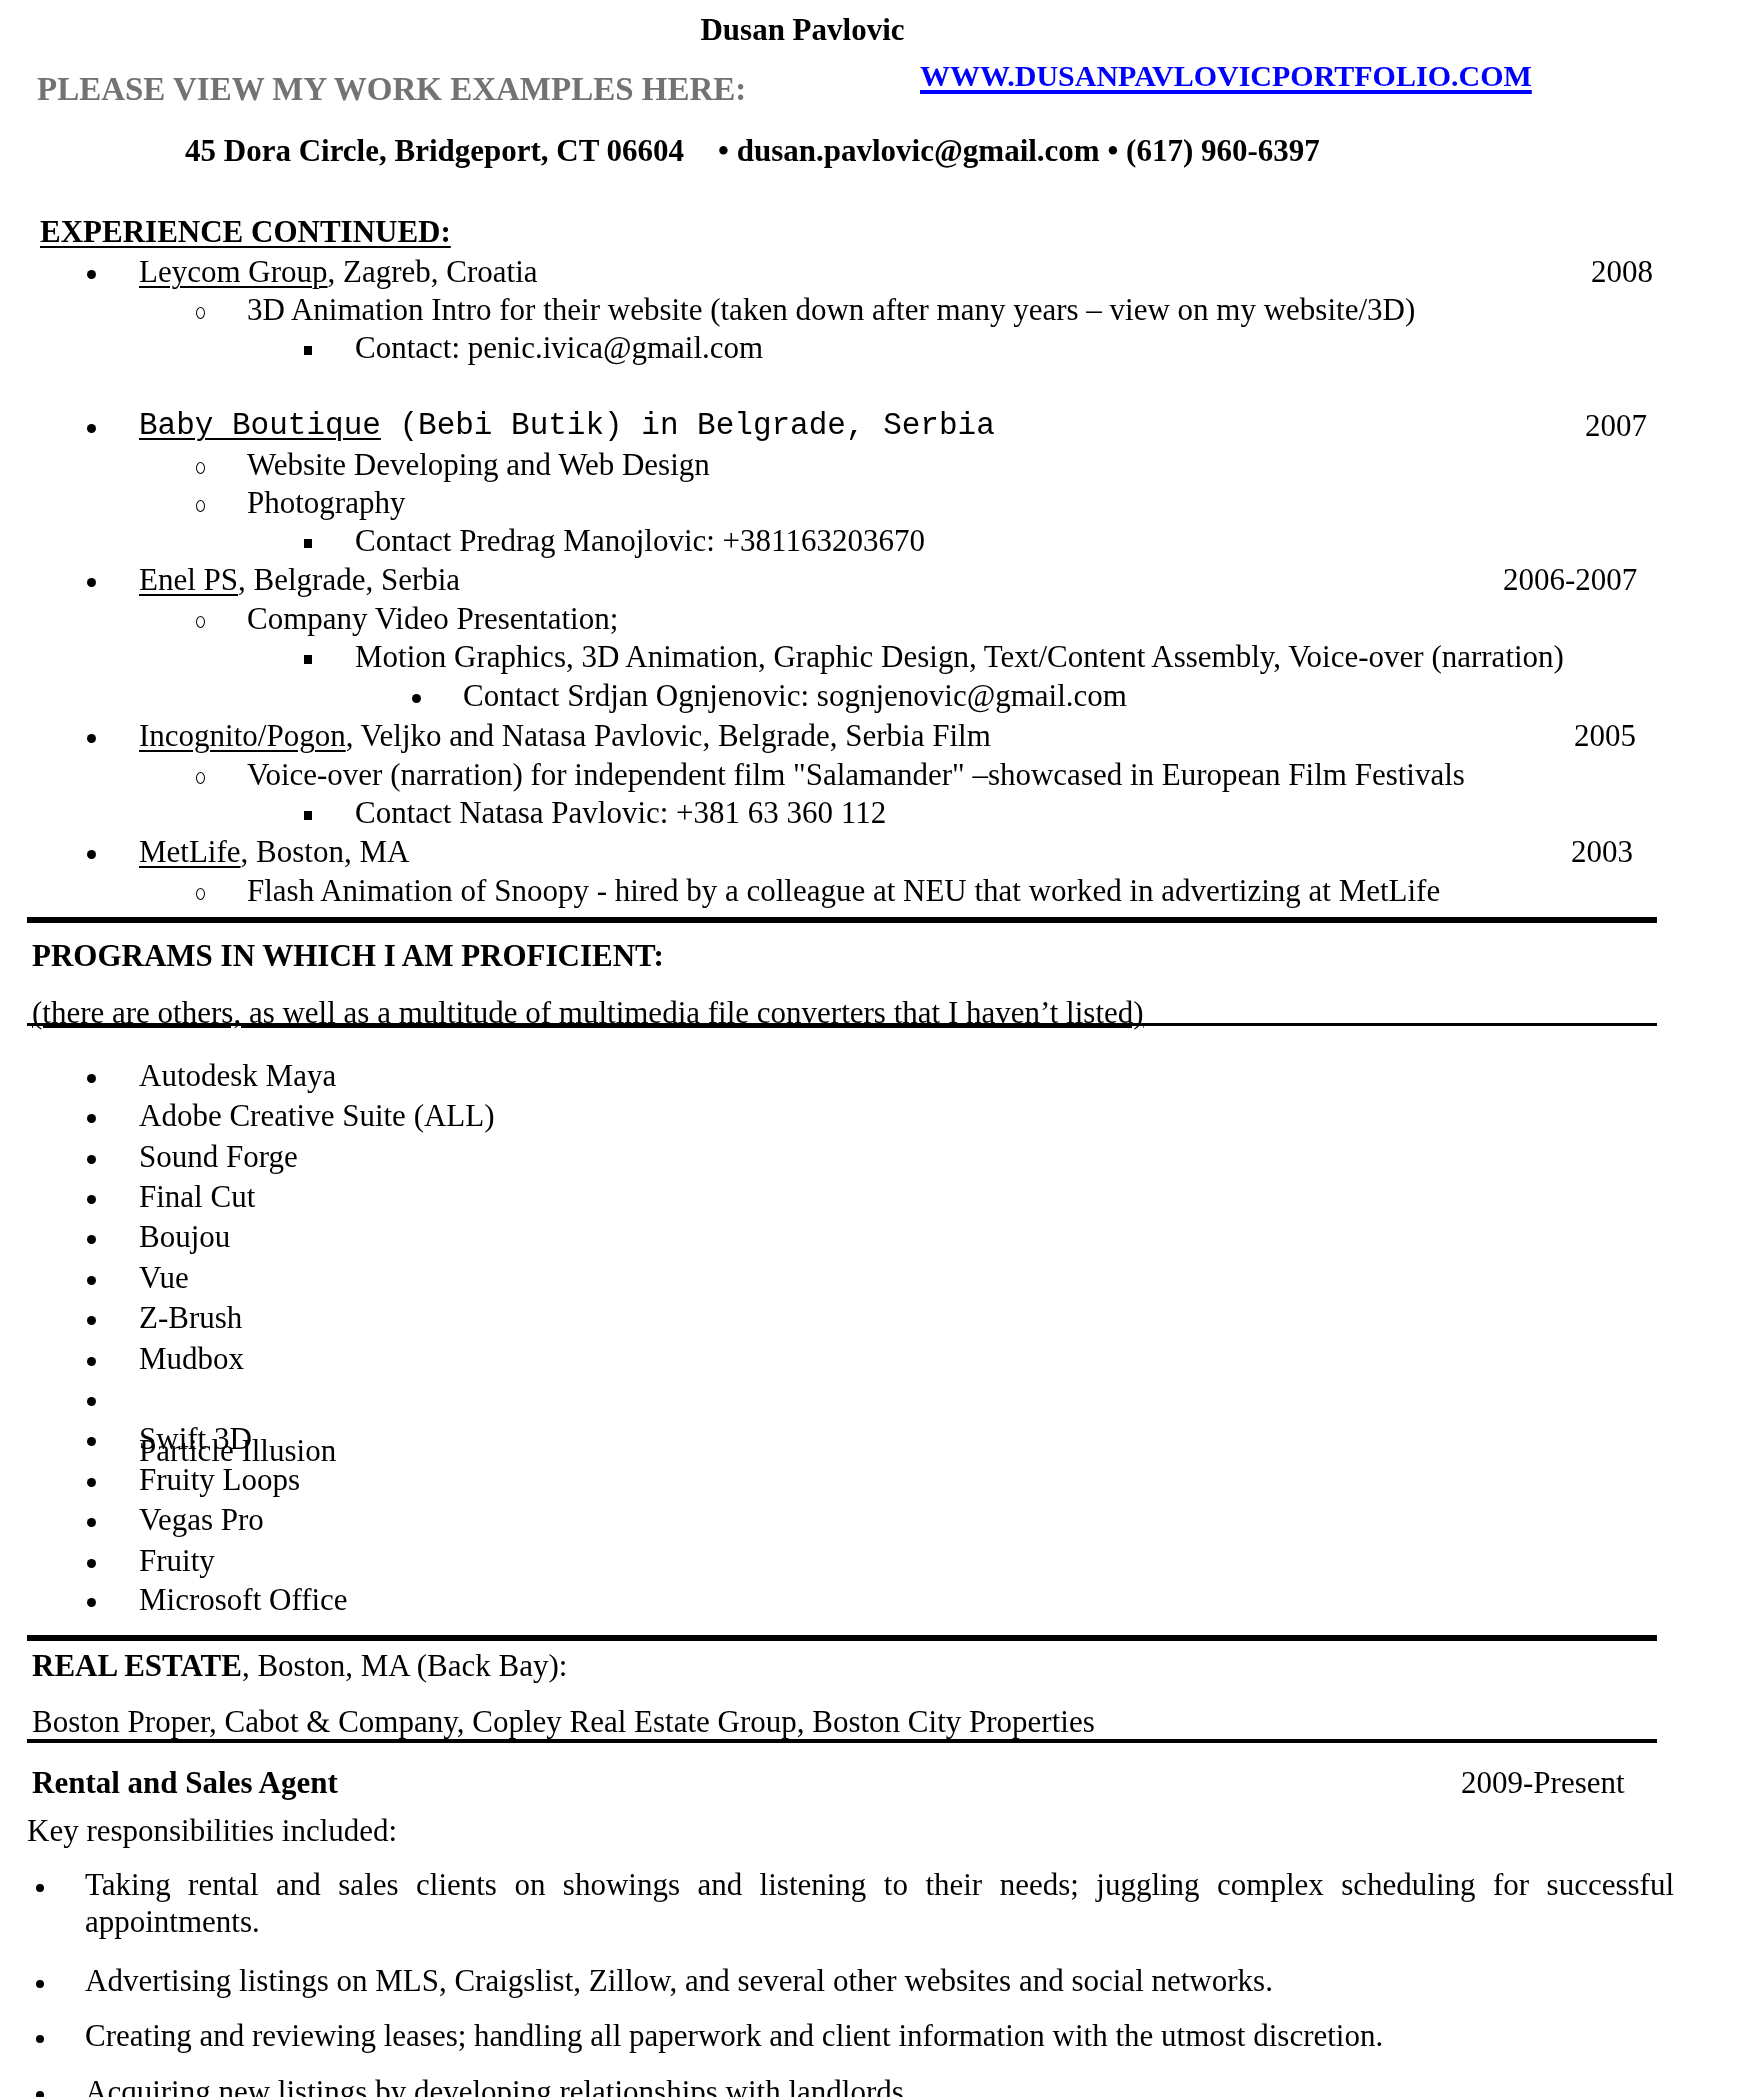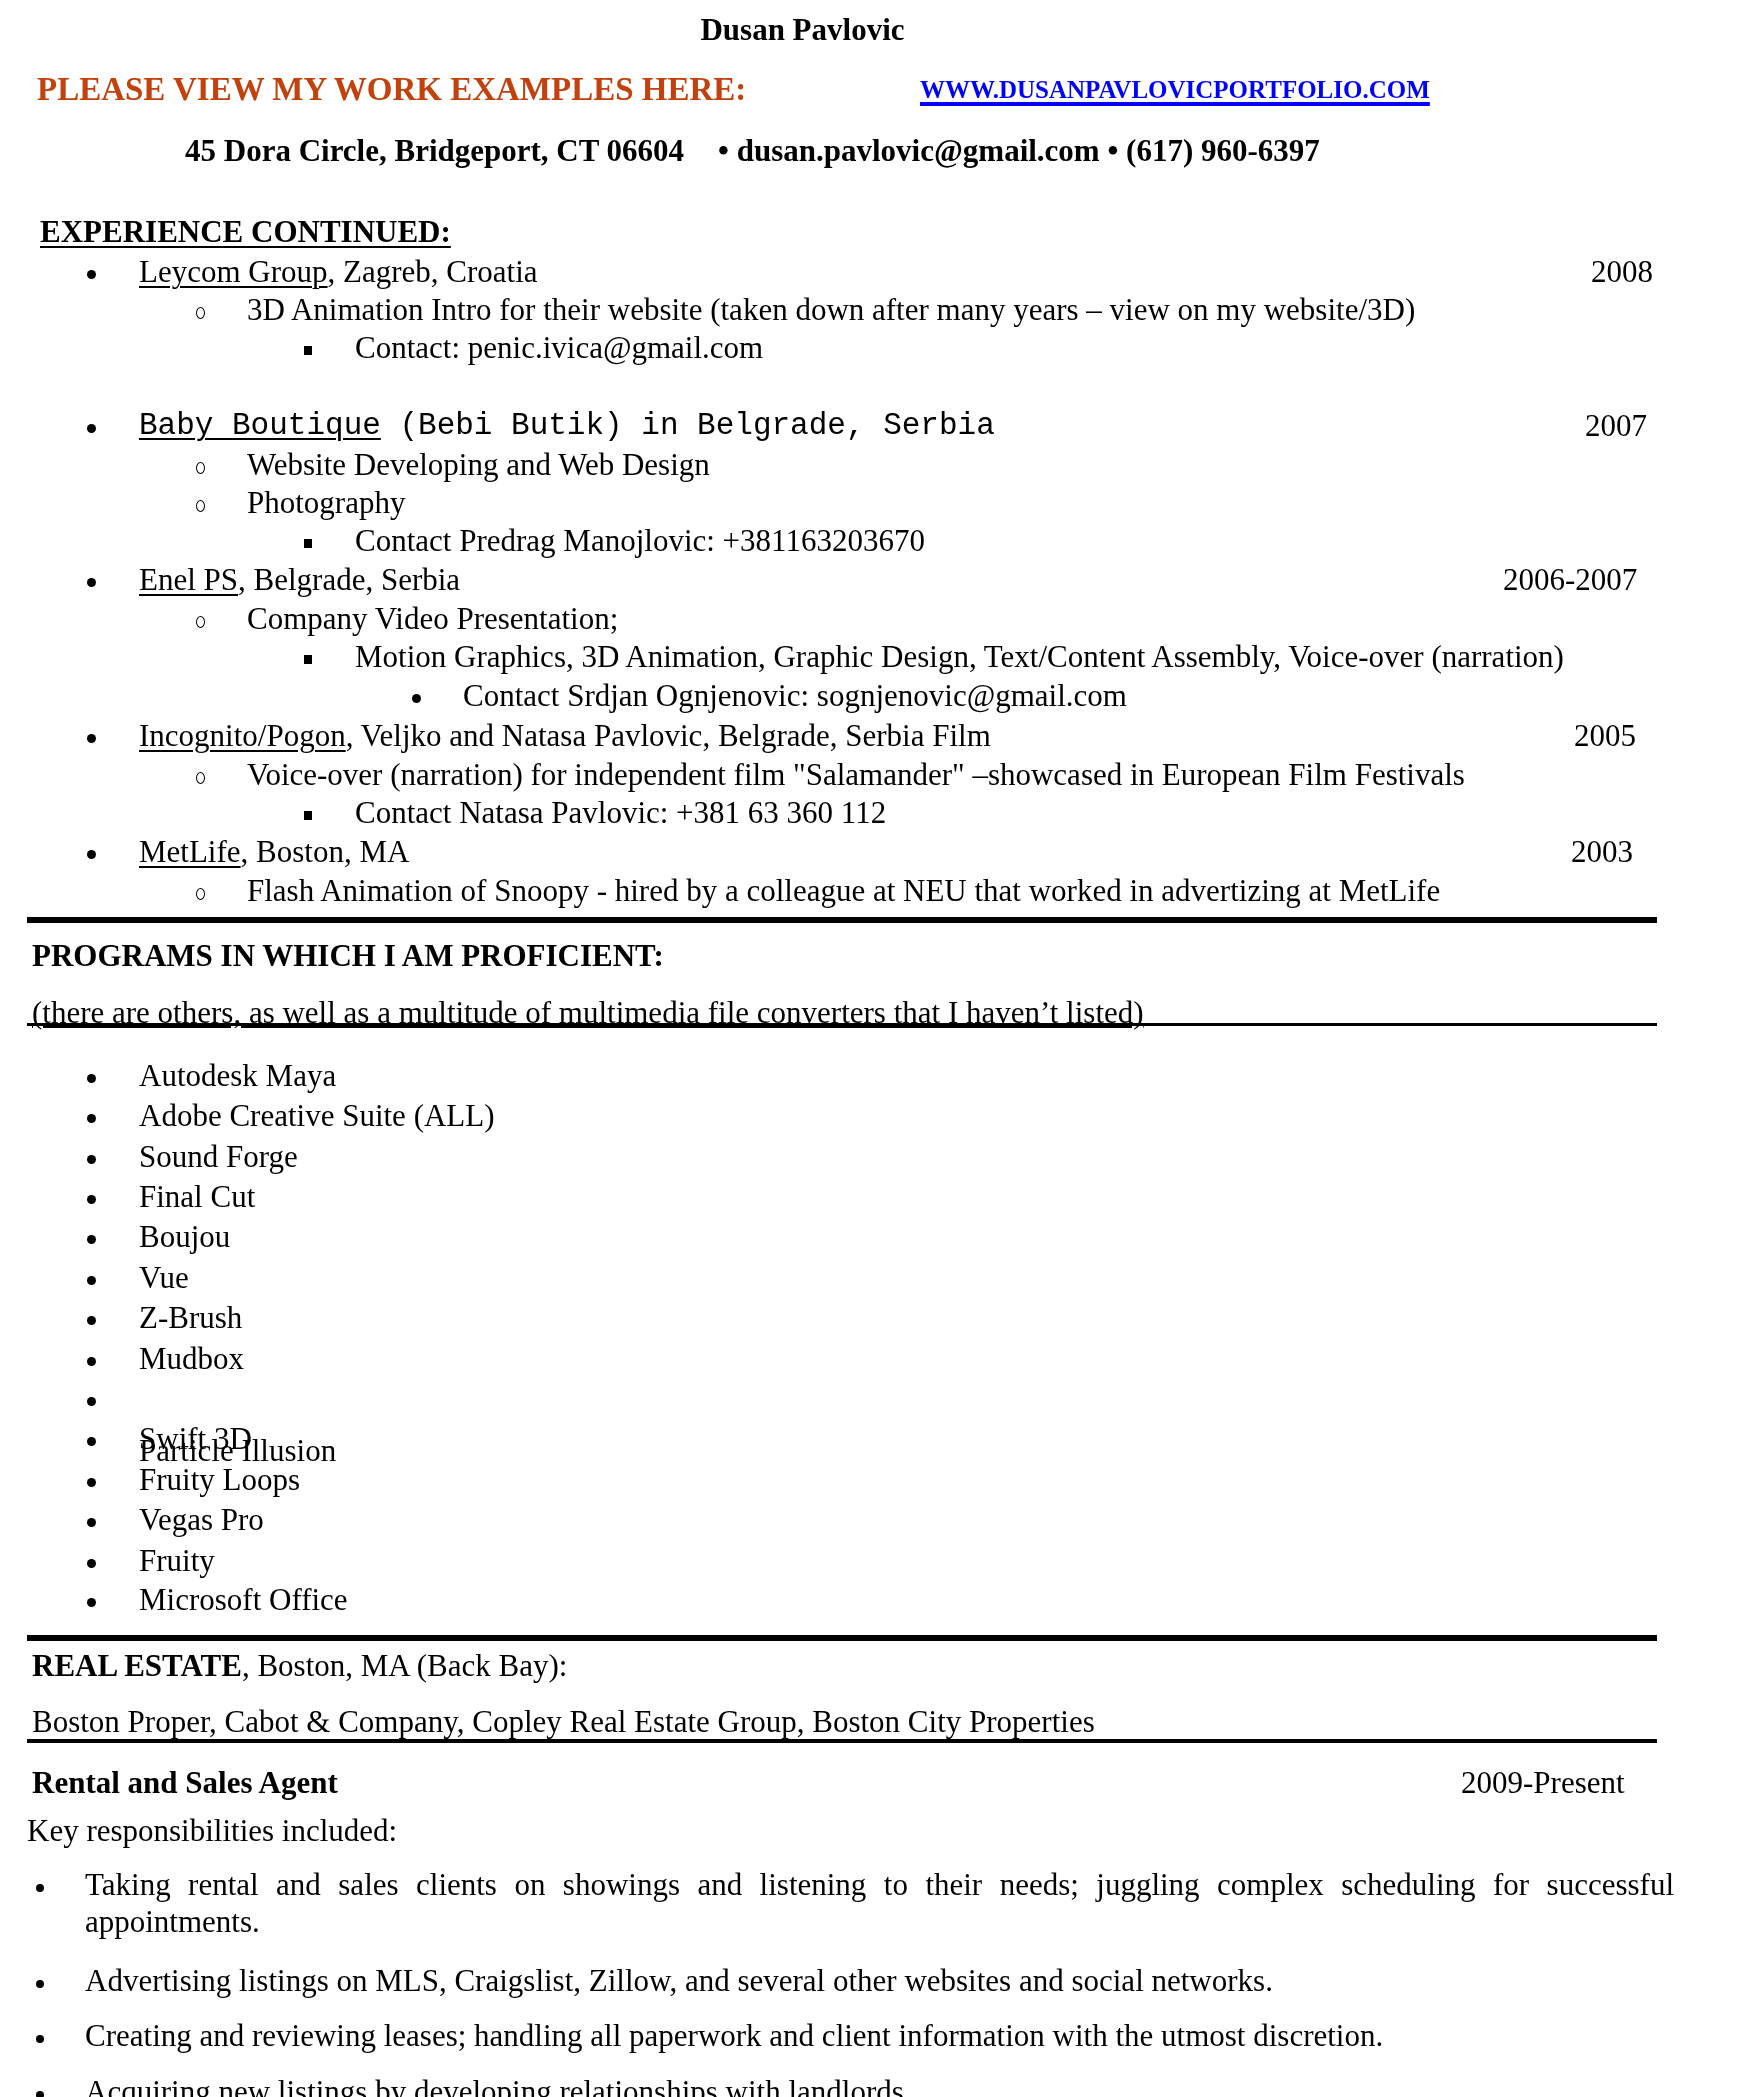--- a/index.html
+++ b/index.html
@@ -9,29 +9,29 @@
   .b { font-weight: bold; }
   .u { text-decoration: underline; text-decoration-thickness: 2.1px; text-underline-offset: 4.3px; }
   .center { left: 0; width: 1605px; text-align: center; }
   .yr { position: absolute; white-space: nowrap; font-size: 31px; line-height: 37px; }
   .bullet { position: absolute; font-size: 31px; line-height: 37px; }
   .dot { display: inline-block; width: 9.2px; height: 9.2px; border-radius: 50%; background: #000; vertical-align: middle; }
   .circ { display: inline-block; width: 9.2px; height: 12px; border-radius: 50%; border: 1.4px solid #000; box-sizing: border-box; vertical-align: middle; }
   .sq { display: inline-block; width: 7.8px; height: 9.2px; background: #000; vertical-align: middle; }
   .rule { position: absolute; left: 27px; width: 1630px; background: #000; }
   a { color: #0000ff; }
-  .red { color: #c2410c; }
+  .red { color: #737373; }
   .blue { color: #0000ff; text-decoration: underline; text-decoration-thickness: 3.6px; text-underline-offset: 4.3px; }
 </style>
 </head>
 <body>
 
 <div class="ln b center" style="top:11.4px;">Dusan Pavlovic</div>
 <div class="ln b red" style="top:71px; left:37px; font-size:33px;">PLEASE VIEW MY WORK EXAMPLES HERE:</div>
-<a class="ln b blue" style="top:71px; left:920px; font-size:25px;">WWW.DUSANPAVLOVICPORTFOLIO.COM</a>
+<a class="ln b blue" style="top:57px; left:920px; font-size:30px;">WWW.DUSANPAVLOVICPORTFOLIO.COM</a>
 <div class="ln b" style="top:132px; left:185px;">
   <span>45 Dora Circle, Bridgeport, CT 06604</span>
   <span style="display:inline-block;width:18.5px;"></span>
   <span>•</span>
   <span>dusan.pavlovic@gmail.com</span>
   <span>•</span>
   <span>(617) 960-6397</span>
 </div>
 
 <div class="ln b u" style="top:213px; left:40px;">EXPERIENCE CONTINUED:</div>

